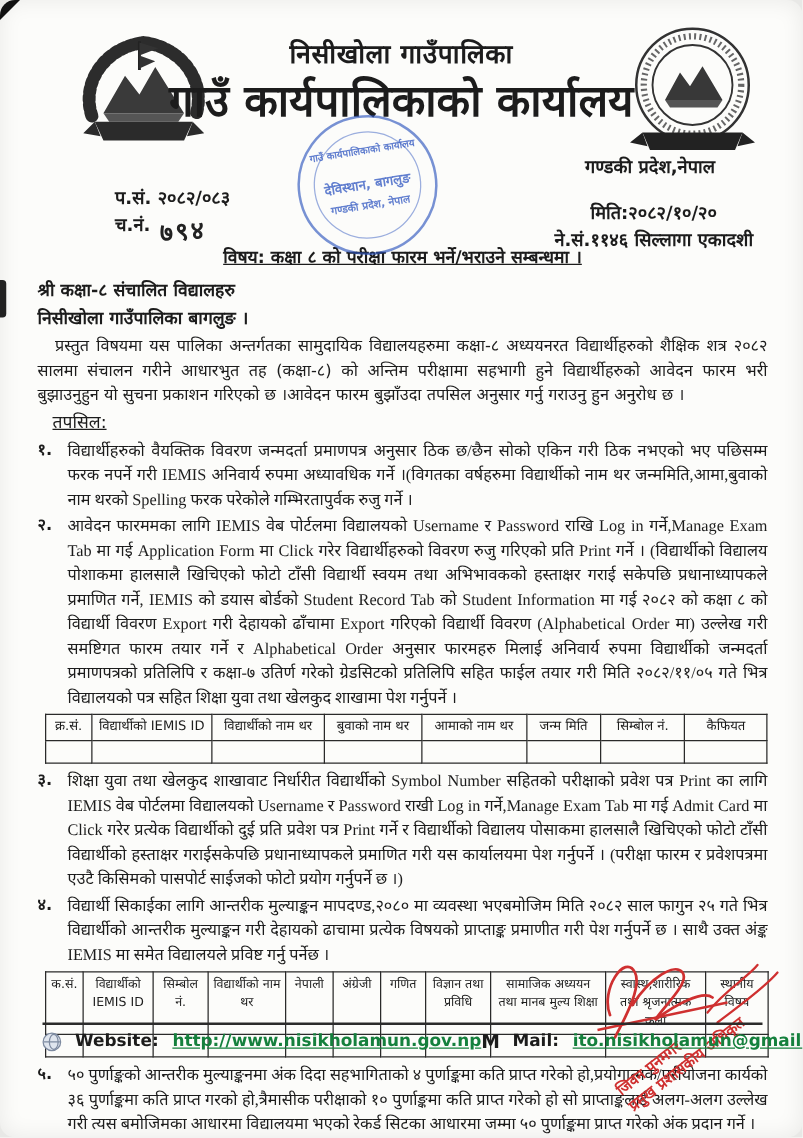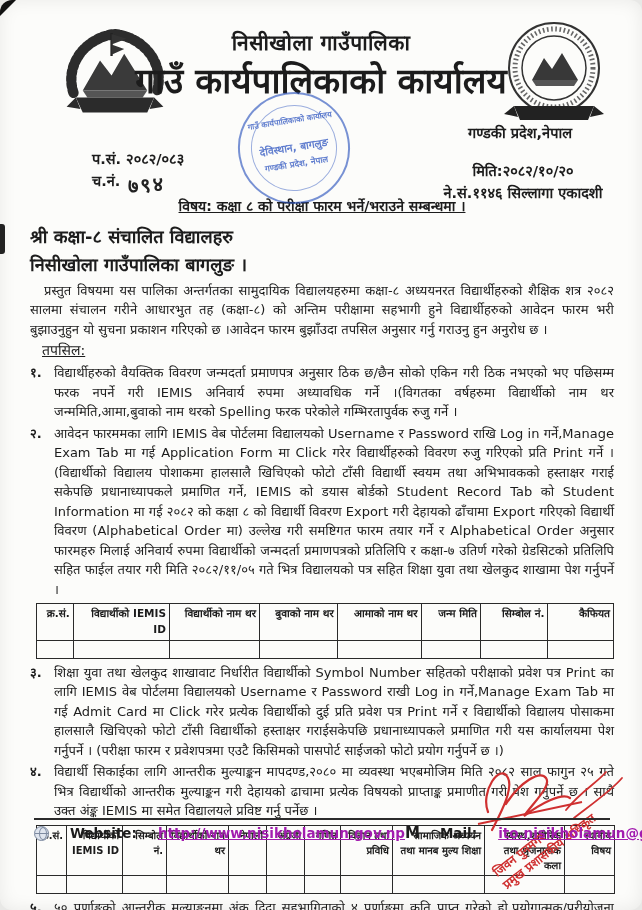--- a/index.html
+++ b/index.html
@@ -38,37 +38,37 @@
 
   .meta-left { position:absolute; left:92px; top:148px; font-size:14.5px; font-weight:bold; line-height:1.55; }
   .chn-row { display:flex; align-items:flex-start; gap:8px; }
   .chn-hand { font-size:20px; font-weight:bold; transform:rotate(-4deg); letter-spacing:2px; color:#222; }
   .meta-right { position:absolute; left:418px; top:160px; width:210px; text-align:center; font-size:14.5px; font-weight:bold; line-height:1.55; }
 
   
   .content { position:absolute; left:30px; top:196px; width:584px; font-size:13px; line-height:1.5; }
   .subject { text-align:center; font-weight:bold; font-size:14px; margin-bottom:6px; }
   .subject span { text-decoration:underline; }
-  .addr { font-weight:bold; font-size:18px; line-height:1.55; }
+  .addr { font-weight:bold; font-size:14px; line-height:1.55; }
   .para { text-align:justify; margin-top:2px; text-indent:14px; }
   .tapsil { font-weight:normal; text-decoration:underline; font-size:14px; margin:1px 12px 2px; }
   .li { display:flex; margin-top:2px; }
   .li .num { width:24px; flex:none; font-weight:bold; }
-  .li .txt { flex:1; text-align:justify; }
+  .li .txt { flex:1; text-align:justify;font-family:Liberation Serif, serif; }
 
   table { border-collapse:collapse; margin:4px 0 4px 6px; width:578px; table-layout:fixed; }
-  th,td { border:1.5px solid #2a2a2a; padding:2px 3px; font-size:10.5px; text-align:right; vertical-align:top; font-weight:bold; }
+  th,td { border:1.5px solid #2a2a2a; padding:2px 3px; font-size:10.5px; text-align:center; vertical-align:top; font-weight:normal; }
   td.blank { height:18px; }
   .t2 th { font-size:10px; }
 
   
   .footer { position:absolute; left:34px; top:818px; width:576px; border-top:2.5px solid #2b2b2b; padding-top:5px;
     display:flex; justify-content:space-between; font-size:13.5px; font-weight:bold; }
-  .f-item { display:flex; align-items:center; gap:21px; }
-  .f-link { color:#a21caf; text-decoration:underline; }
+  .f-item { display:flex; align-items:center; gap:11px; }
+  .f-link { color:#15803d; text-decoration:underline; }
   .globe { width:15px; height:15px; border-radius:50%; border:1.5px solid #7d8aa0; position:relative; display:inline-block; background:#dfe5ee; }
   .globe:before { content:""; position:absolute; left:50%; top:0; bottom:0; width:6px; margin-left:-3px; border-radius:50%; border:1px solid #7d8aa0; }
   .globe:after { content:""; position:absolute; top:50%; left:0; right:0; border-top:1px solid #7d8aa0; }
   .mailicon { font-size:15px; font-weight:bold; line-height:1; letter-spacing:-1px; }
 
   
   .signature { position:absolute; left:470px; top:752px; width:190px; height:158px; color:#cf3030; pointer-events:none; }
   .sig-text { position:absolute; left:18px; top:78px; transform:rotate(-38deg); font-size:12px; font-weight:bold; line-height:1.3; white-space:nowrap; color:#cf3030; }
 </style>
 </head>

